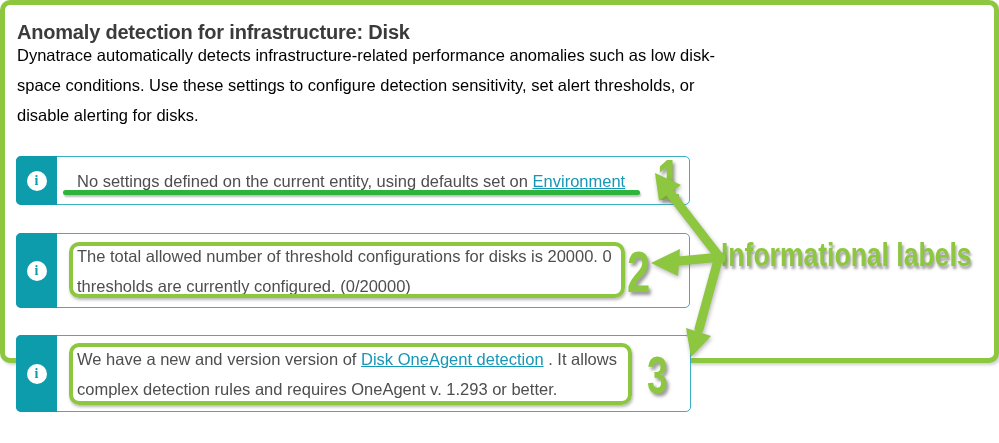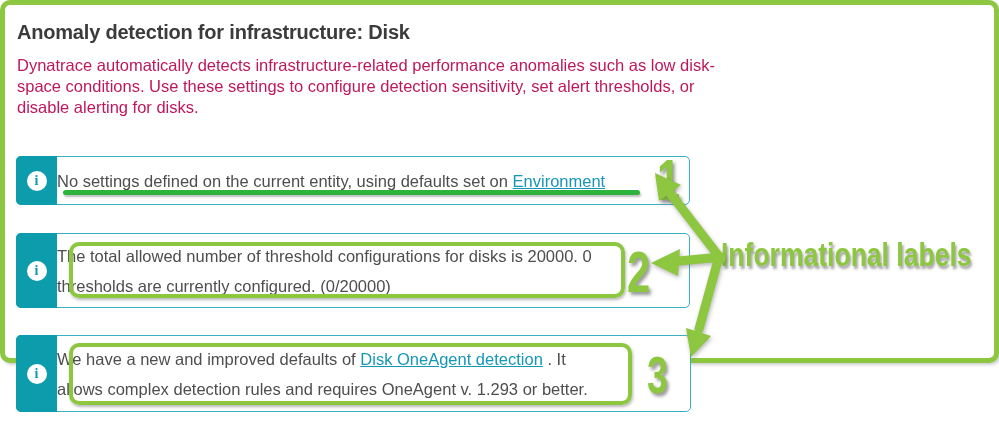--- a/index.html
+++ b/index.html
@@ -9,22 +9,22 @@
     position:absolute; left:0; top:0; width:999px; height:363px;
     border:5px solid #8dc63f; border-radius:10px; background:#ffffff;
     box-shadow:2px 2px 3px rgba(150,150,150,.45);
   }
 
   .page-title {
     position:absolute; left:12px; top:16px;
     font-size:20px; font-weight:700; color:#3b3b3b; letter-spacing:-0.2px;
   }
   .page-desc {
-    position:absolute; left:12px; top:50px; width:700px;
-    font-size:16.5px; line-height:21px; color:#be185d;
+    position:absolute; left:12px; top:35px; width:700px;
+    font-size:16.5px; line-height:30px; color:#000000;
   }
 
   .banner {
     position:absolute; left:11px; width:674px;
     border:1px solid #3ab0c0; border-radius:5px; background:#ffffff;
     display:flex; align-items:stretch;
   }
   .banner-1 { top:151px; height:49px; }
   .banner-2 { top:228px; height:75px; }
   .banner-3 { top:330px; height:77px; width:675px; }
@@ -33,21 +33,21 @@
     flex:0 0 41px; margin:-1px 0 -1px -1px;
     background:#0c9cab; border-radius:5px 0 0 5px;
     display:flex; align-items:center; justify-content:center;
   }
   .info-circle {
     width:20px; height:20px; border-radius:50%; background:#ffffff;
     color:#0c9cab; font-weight:700; font-size:14px; line-height:20px;
     text-align:center; font-family:"Liberation Serif", serif;
   }
   .banner-body {
-    flex:1; display:flex; align-items:center; 
+    flex:1; display:flex; align-items:center; padding-left:20px;
     font-size:16.5px; line-height:30px; color:#4e4e4e;
   }
   .banner-body p { display:inline; }
   .teal-link { color:#1697b6; text-decoration:underline; cursor:pointer; }
 
   
   .annot { position:absolute; pointer-events:none; }
   .underline-1 {
     left:58px; top:185px; width:577px; height:5px;
     background:#2eb43c; border-radius:3px;
@@ -110,21 +110,21 @@
     <div class="banner-body">
       <p style="width:545px">The total allowed number of threshold configurations for disks is 20000. 0 thresholds are currently configured. (0/20000)</p>
     </div>
   </div>
 
   <div class="banner banner-3">
     <div class="banner-strip">
       <span class="info-circle">i</span>
     </div>
     <div class="banner-body">
-      <p style="width:555px"><span>We have a new and improved defaults of </span><span class="teal-link">Disk OneAgent detection</span><span> . It allows complex detection rules and requires OneAgent v. 1.293 or better.</span></p>
+      <p style="width:555px"><span>We have a new and version version of </span><span class="teal-link">Disk OneAgent detection</span><span> . It allows complex detection rules and requires OneAgent v. 1.293 or better.</span></p>
     </div>
   </div>
 
   <div class="annot underline-1"></div>
   <div class="annot rect-2"></div>
   <div class="annot rect-3"></div>
 
   <span class="annot-num num-1">1</span>
   <span class="annot-num num-2">2</span>
   <span class="annot-num num-3">3</span>

